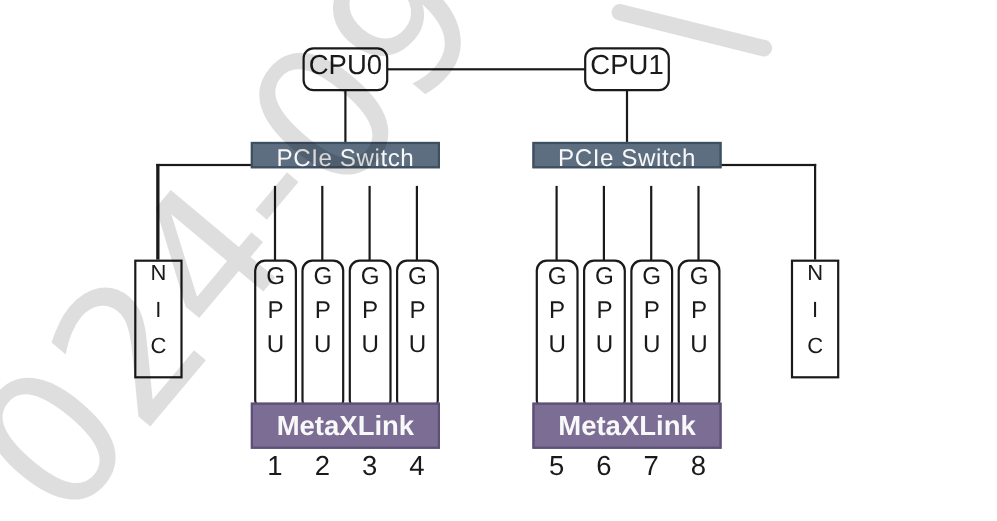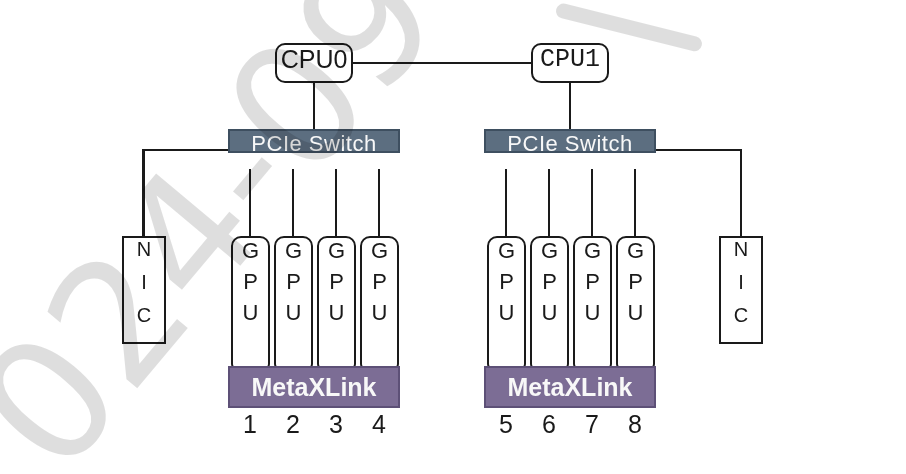--- a/index.html
+++ b/index.html
@@ -7,21 +7,21 @@
     position:relative;width:906px;height:474px;background:#fff;
     overflow:hidden;font-family:"Liberation Sans",sans-serif;color:var(--text_dark,#1a1a1a);
   }
   .ln{position:absolute;background:var(--line,#1a1a1a);z-index:1;}
   .box{
     position:absolute;z-index:2;box-sizing:border-box;background:#fff;
     border:2.5px solid var(--box_border,#1a1a1a);
     display:flex;justify-content:center;
   }
   .cpu{width:78px;height:40px;top:43px;border-radius:10px;font-size:25px;}
-  .cpu0{left:275px;} .cpu1{left:531px;font-family:Liberation Mono, monospace;}
+  .cpu0{left:275px;} .cpu1{left:531px;}
   .switch{
     position:absolute;z-index:2;box-sizing:border-box;top:129px;width:172px;height:24px;
     background:var(--switch_fill,#5c6e80);border:2px solid var(--switch_border,#3e4f60);
     color:var(--text_light,#f8f8f8);display:flex;align-items:flex-start;justify-content:center;
     font-size:22px;letter-spacing:0.5px;
   }
   .sw-l{left:228px;} .sw-r{left:484px;}
   .nic{width:44px;height:108px;top:236px;}
   .nic-l{left:122px;} .nic-r{left:719px;}
   .gpu{width:39px;top:236px;height:133px;border-radius:10px 10px 5px 5px;}

